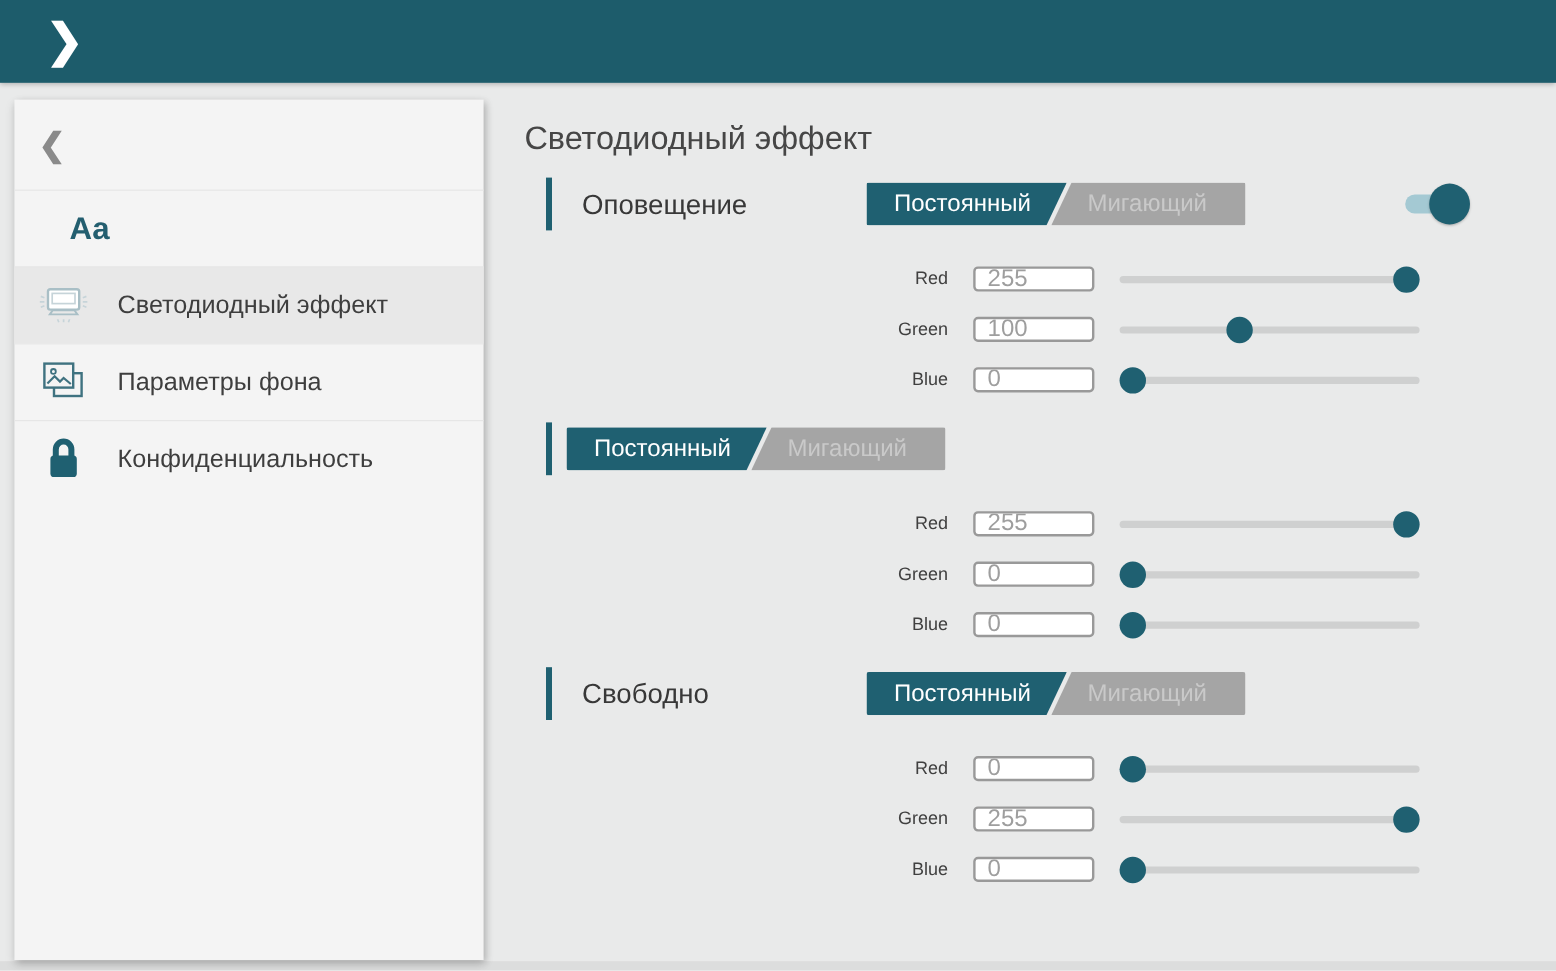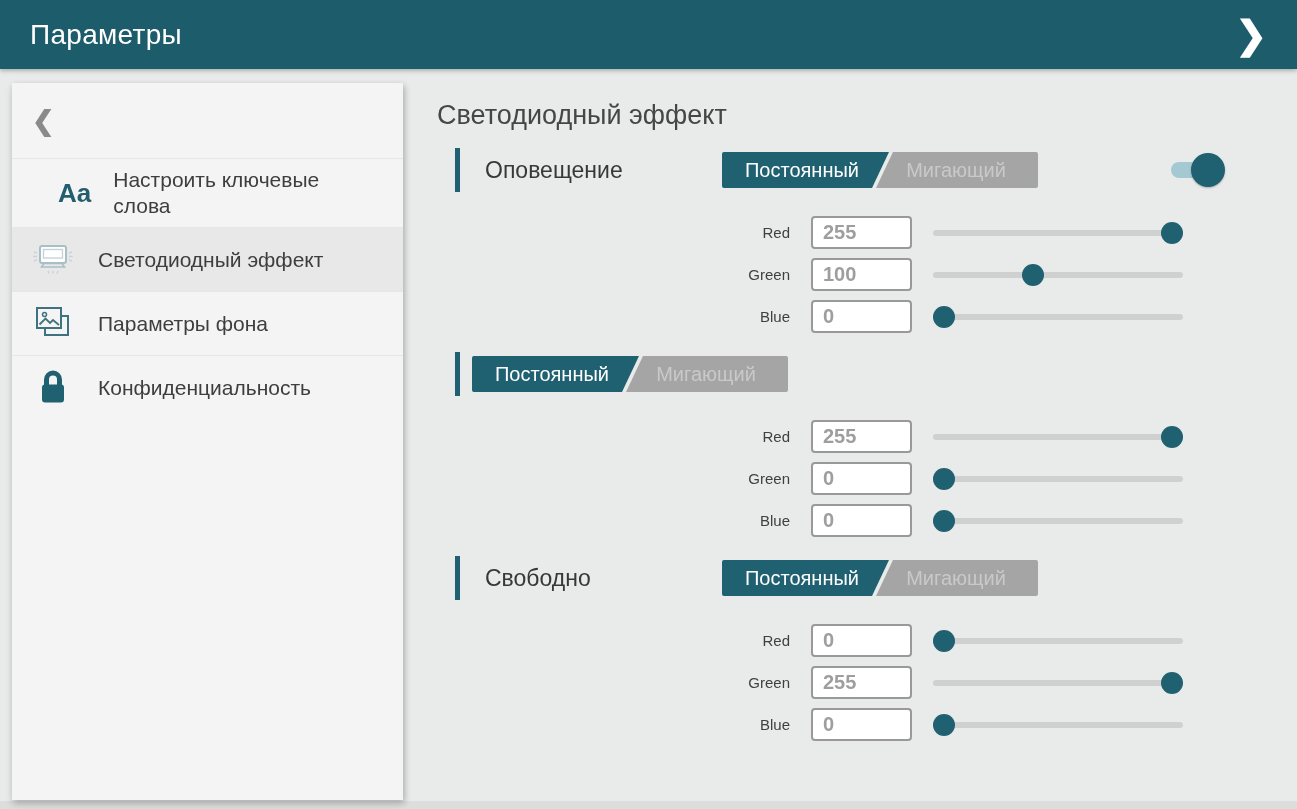--- a/index.html
+++ b/index.html
@@ -55,50 +55,48 @@
   .switch .track{position:absolute;left:0;top:9px;width:52px;height:16px;border-radius:8px;background:var(--switch-track);}
   .switch .knob{position:absolute;top:0;left:0;width:34px;height:34px;border-radius:50%;background:var(--accent);
     box-shadow:0 1px 2px rgba(0,0,0,.25);}
   .switch[data-on="true"] .knob{left:auto;right:0;}
 
   
   .rows{margin-top:24px;}
   .rgb-row{display:flex;align-items:center;height:33px;margin-bottom:9px;}
   .rgb-row:last-child{margin-bottom:0;}
   .row-label{flex:0 0 353px;text-align:right;font-size:15px;color:#404040;}
-  .rgb-input{width:101px;height:33px;margin-left:21px;border:2px solid var(--input-border);
+  .rgb-input{width:101px;height:21px;margin-left:21px;border:2px solid var(--input-border);
     border-radius:4px;background:#fff;color:var(--input-text);font-size:20px;
-    font-family:"Liberation Sans",sans-serif;padding:0 0 0 10px;outline:none;font-weight:bold;}
+    font-family:"Liberation Sans",sans-serif;padding:0 0 0 10px;outline:none;}
   .slider{position:relative;width:250px;height:22px;margin-left:21px;cursor:pointer;}
   .slider .track{position:absolute;top:8px;left:0;right:0;height:6px;background:var(--slider-track);border-radius:3px;}
   .slider .thumb{position:absolute;top:0;left:0;width:22px;height:22px;border-radius:50%;background:var(--accent);}
 
   .bottom-edge{position:absolute;left:0;bottom:0;width:100%;height:8px;background:#dcdddd;}
 </style>
 </head>
 <body>
 
 <div class="app">
 
   <div class="header">
-    <div class="header-title">Параметры</div>
     <button class="header-next">❯</button>
   </div>
 
   <div class="sidebar">
     <div class="side-back">
       <span class="back-glyph">❮</span>
     </div>
 
 
     <div class="side-item">
       <span class="icon-box">
         <span class="aa-icon">Aa</span>
       </span>
-      <span class="item-label">Настроить ключевые слова</span>
     </div>
 
     <div class="side-item selected">
       <span class="icon-box">
         <svg width="46" height="34" viewBox="0 0 46 34">
           <rect x="10" y="3" width="26" height="17" rx="2" fill="#ffffff" stroke="#a9bfc6" stroke-width="2"></rect>
           <rect x="13.5" y="6.5" width="19" height="8.5" fill="none" stroke="#c6d4d9" stroke-width="1.4"></rect>
           <path d="M14 20.5 h18 l2.5 3.5 h-23 z" fill="none" stroke="#a9bfc6" stroke-width="1.6"></path>
           <path d="M4 9 l3 1.2 M3.2 13.5 h3.8 M4 18 l3 -1.2" stroke="#c6d4d9" stroke-width="1.4" fill="none"></path>
           <path d="M42 9 l-3 1.2 M42.8 13.5 h-3.8 M42 18 l-3 -1.2" stroke="#c6d4d9" stroke-width="1.4" fill="none"></path>

